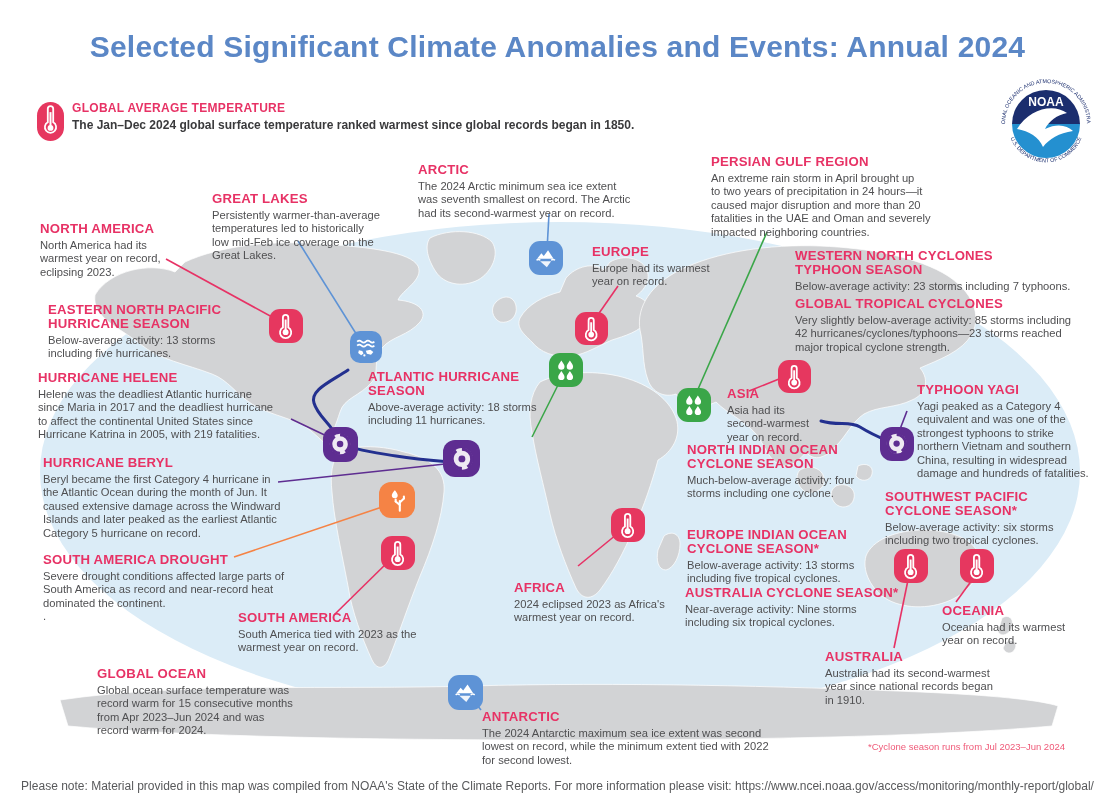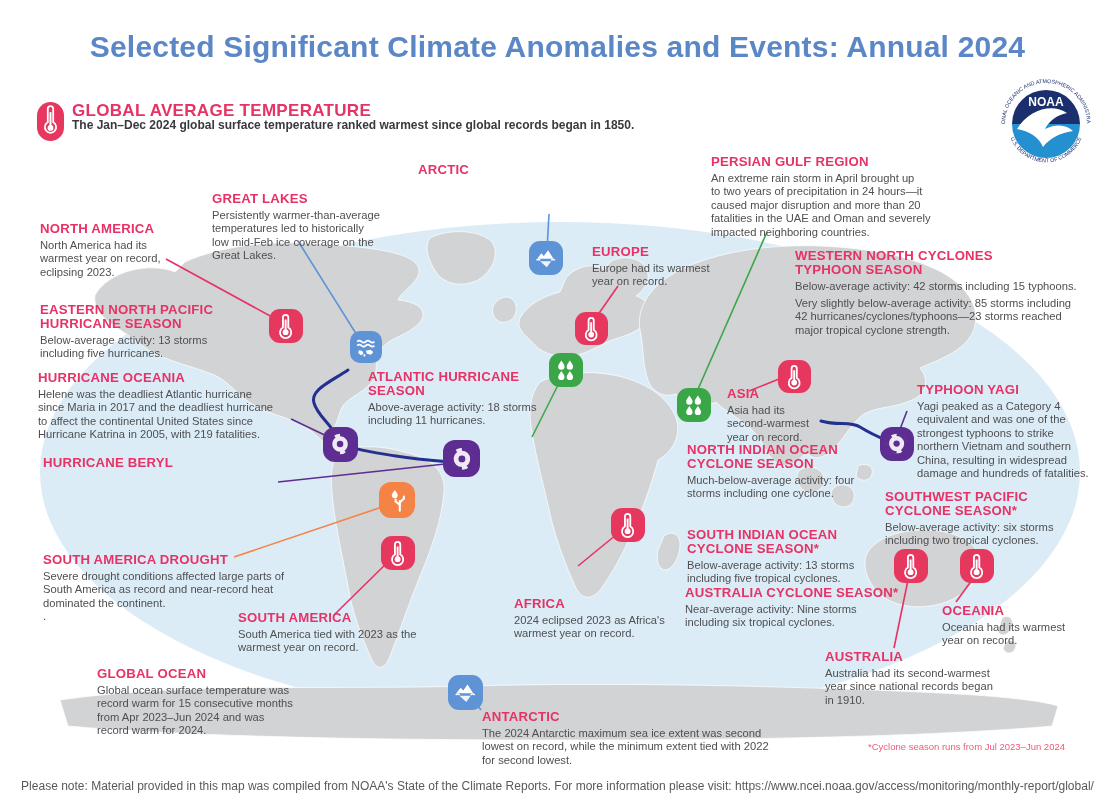--- a/index.html
+++ b/index.html
@@ -3,21 +3,21 @@
 <meta charset="utf-8">
 <style>
   html,body{margin:0;padding:0;background:#ffffff;}
   #page{position:relative;width:1115px;height:800px;overflow:hidden;background:#fff;
         font-family:"Liberation Sans",sans-serif;}
   .title{position:absolute;top:30px;left:0;width:1115px;text-align:center;
          font-size:30px;font-weight:bold;color:#5b87c6;letter-spacing:.2px;}
   
   .gat-icon{position:absolute;left:37px;top:102px;width:27px;height:39px;background:#e6375f;
             border-radius:14px;display:flex;align-items:center;justify-content:center;}
-  .gat-title{position:absolute;left:72px;top:101px;font-size:17px;font-weight:bold;
+  .gat-title{position:absolute;left:72px;top:101px;font-size:12px;font-weight:bold;
              color:#e73265;letter-spacing:.3px;}
   .gat-body{position:absolute;left:72px;top:118px;font-size:12px;font-weight:bold;color:#3a3a3c;}
   
   .noaa{position:absolute;left:995px;top:73px;width:102px;height:102px;}
   
   .ann{position:absolute;}
   .ann-title{font-size:13.2px;font-weight:bold;color:#e73265;line-height:14px;
              letter-spacing:.2px;white-space:pre-line;margin:0 0 3px 0;}
   .ann-body{font-size:11.2px;color:#4f4f51;line-height:13.4px;white-space:pre-line;margin:0;}
   
@@ -117,86 +117,95 @@
     </div>
   <div class="ann" style="left:212px;top:192px">
       <h3 class="ann-title">GREAT LAKES</h3>
       <p class="ann-body">Persistently warmer-than-average
 temperatures led to historically
 low mid-Feb ice coverage on the
 Great Lakes.</p>
     </div>
   <div class="ann" style="left:418px;top:163px">
       <h3 class="ann-title">ARCTIC</h3>
+      <p class="ann-body">The 2024 Arctic minimum sea ice extent
+was seventh smallest on record. The Arctic
+had its second-warmest year on record.</p>
     </div>
   <div class="ann" style="left:592px;top:245px">
       <h3 class="ann-title">EUROPE</h3>
       <p class="ann-body">Europe had its warmest
 year on record.</p>
     </div>
   <div class="ann" style="left:711px;top:155px">
       <h3 class="ann-title">PERSIAN GULF REGION</h3>
       <p class="ann-body">An extreme rain storm in April brought up
 to two years of precipitation in 24 hours—it
 caused major disruption and more than 20
 fatalities in the UAE and Oman and severely
 impacted neighboring countries.</p>
     </div>
   <div class="ann" style="left:795px;top:249px">
       <h3 class="ann-title">WESTERN NORTH CYCLONES
 TYPHOON SEASON</h3>
-      <p class="ann-body">Below-average activity: 42 storms including 15 typhoons.</p>
+      <p class="ann-body">Below-average activity: 23 storms including 7 typhoons.</p>
     </div>
   <div class="ann" style="left:795px;top:297px">
+      <h3 class="ann-title">GLOBAL TROPICAL CYCLONES</h3>
       <p class="ann-body">Very slightly below-average activity: 85 storms including
 42 hurricanes/cyclones/typhoons—23 storms reached
 major tropical cyclone strength.</p>
     </div>
-  <div class="ann" style="left:40px;top:303px">
+  <div class="ann" style="left:48px;top:303px">
       <h3 class="ann-title">EASTERN NORTH PACIFIC
 HURRICANE SEASON</h3>
       <p class="ann-body">Below-average activity: 13 storms
 including five hurricanes.</p>
     </div>
   <div class="ann" style="left:38px;top:371px">
-      <h3 class="ann-title">HURRICANE OCEANIA</h3>
+      <h3 class="ann-title">HURRICANE HELENE</h3>
       <p class="ann-body">Helene was the deadliest Atlantic hurricane
 since Maria in 2017 and the deadliest hurricane
 to affect the continental United States since
 Hurricane Katrina in 2005, with 219 fatalities.</p>
     </div>
   <div class="ann" style="left:368px;top:370px">
       <h3 class="ann-title">ATLANTIC HURRICANE
 SEASON</h3>
       <p class="ann-body">Above-average activity: 18 storms
 including 11 hurricanes.</p>
     </div>
   <div class="ann" style="left:43px;top:456px">
       <h3 class="ann-title">HURRICANE BERYL</h3>
+      <p class="ann-body">Beryl became the first Category 4 hurricane in
+the Atlantic Ocean during the month of Jun. It
+caused extensive damage across the Windward
+Islands and later peaked as the earliest Atlantic
+Category 5 hurricane on record.</p>
     </div>
   <div class="ann" style="left:43px;top:553px">
       <h3 class="ann-title">SOUTH AMERICA DROUGHT</h3>
       <p class="ann-body">Severe drought conditions affected large parts of
 South America as record and near-record heat
 dominated the continent.
 .</p>
     </div>
   <div class="ann" style="left:238px;top:611px">
       <h3 class="ann-title">SOUTH AMERICA</h3>
       <p class="ann-body">South America tied with 2023 as the
 warmest year on record.</p>
     </div>
   <div class="ann" style="left:97px;top:667px">
       <h3 class="ann-title">GLOBAL OCEAN</h3>
       <p class="ann-body">Global ocean surface temperature was
 record warm for 15 consecutive months
 from Apr 2023–Jun 2024 and was
 record warm for 2024.</p>
     </div>
-  <div class="ann" style="left:514px;top:597px">
+  <div class="ann" style="left:514px;top:581px">
       <h3 class="ann-title">AFRICA</h3>
       <p class="ann-body">2024 eclipsed 2023 as Africa's
 warmest year on record.</p>
     </div>
   <div class="ann" style="left:727px;top:387px">
       <h3 class="ann-title">ASIA</h3>
       <p class="ann-body">Asia had its
 second-warmest
 year on record.</p>
     </div>
@@ -209,21 +218,21 @@
 China, resulting in widespread
 damage and hundreds of fatalities.</p>
     </div>
   <div class="ann" style="left:687px;top:443px">
       <h3 class="ann-title">NORTH INDIAN OCEAN
 CYCLONE SEASON</h3>
       <p class="ann-body">Much-below-average activity: four
 storms including one cyclone.</p>
     </div>
   <div class="ann" style="left:687px;top:528px">
-      <h3 class="ann-title">SOUTH INDIAN OCEAN
+      <h3 class="ann-title">EUROPE INDIAN OCEAN
 CYCLONE SEASON*</h3>
       <p class="ann-body">Below-average activity: 13 storms
 including five tropical cyclones.</p>
     </div>
   <div class="ann" style="left:885px;top:490px">
       <h3 class="ann-title">SOUTHWEST PACIFIC
 CYCLONE SEASON*</h3>
       <p class="ann-body">Below-average activity: six storms
 including two tropical cyclones.</p>
     </div>

